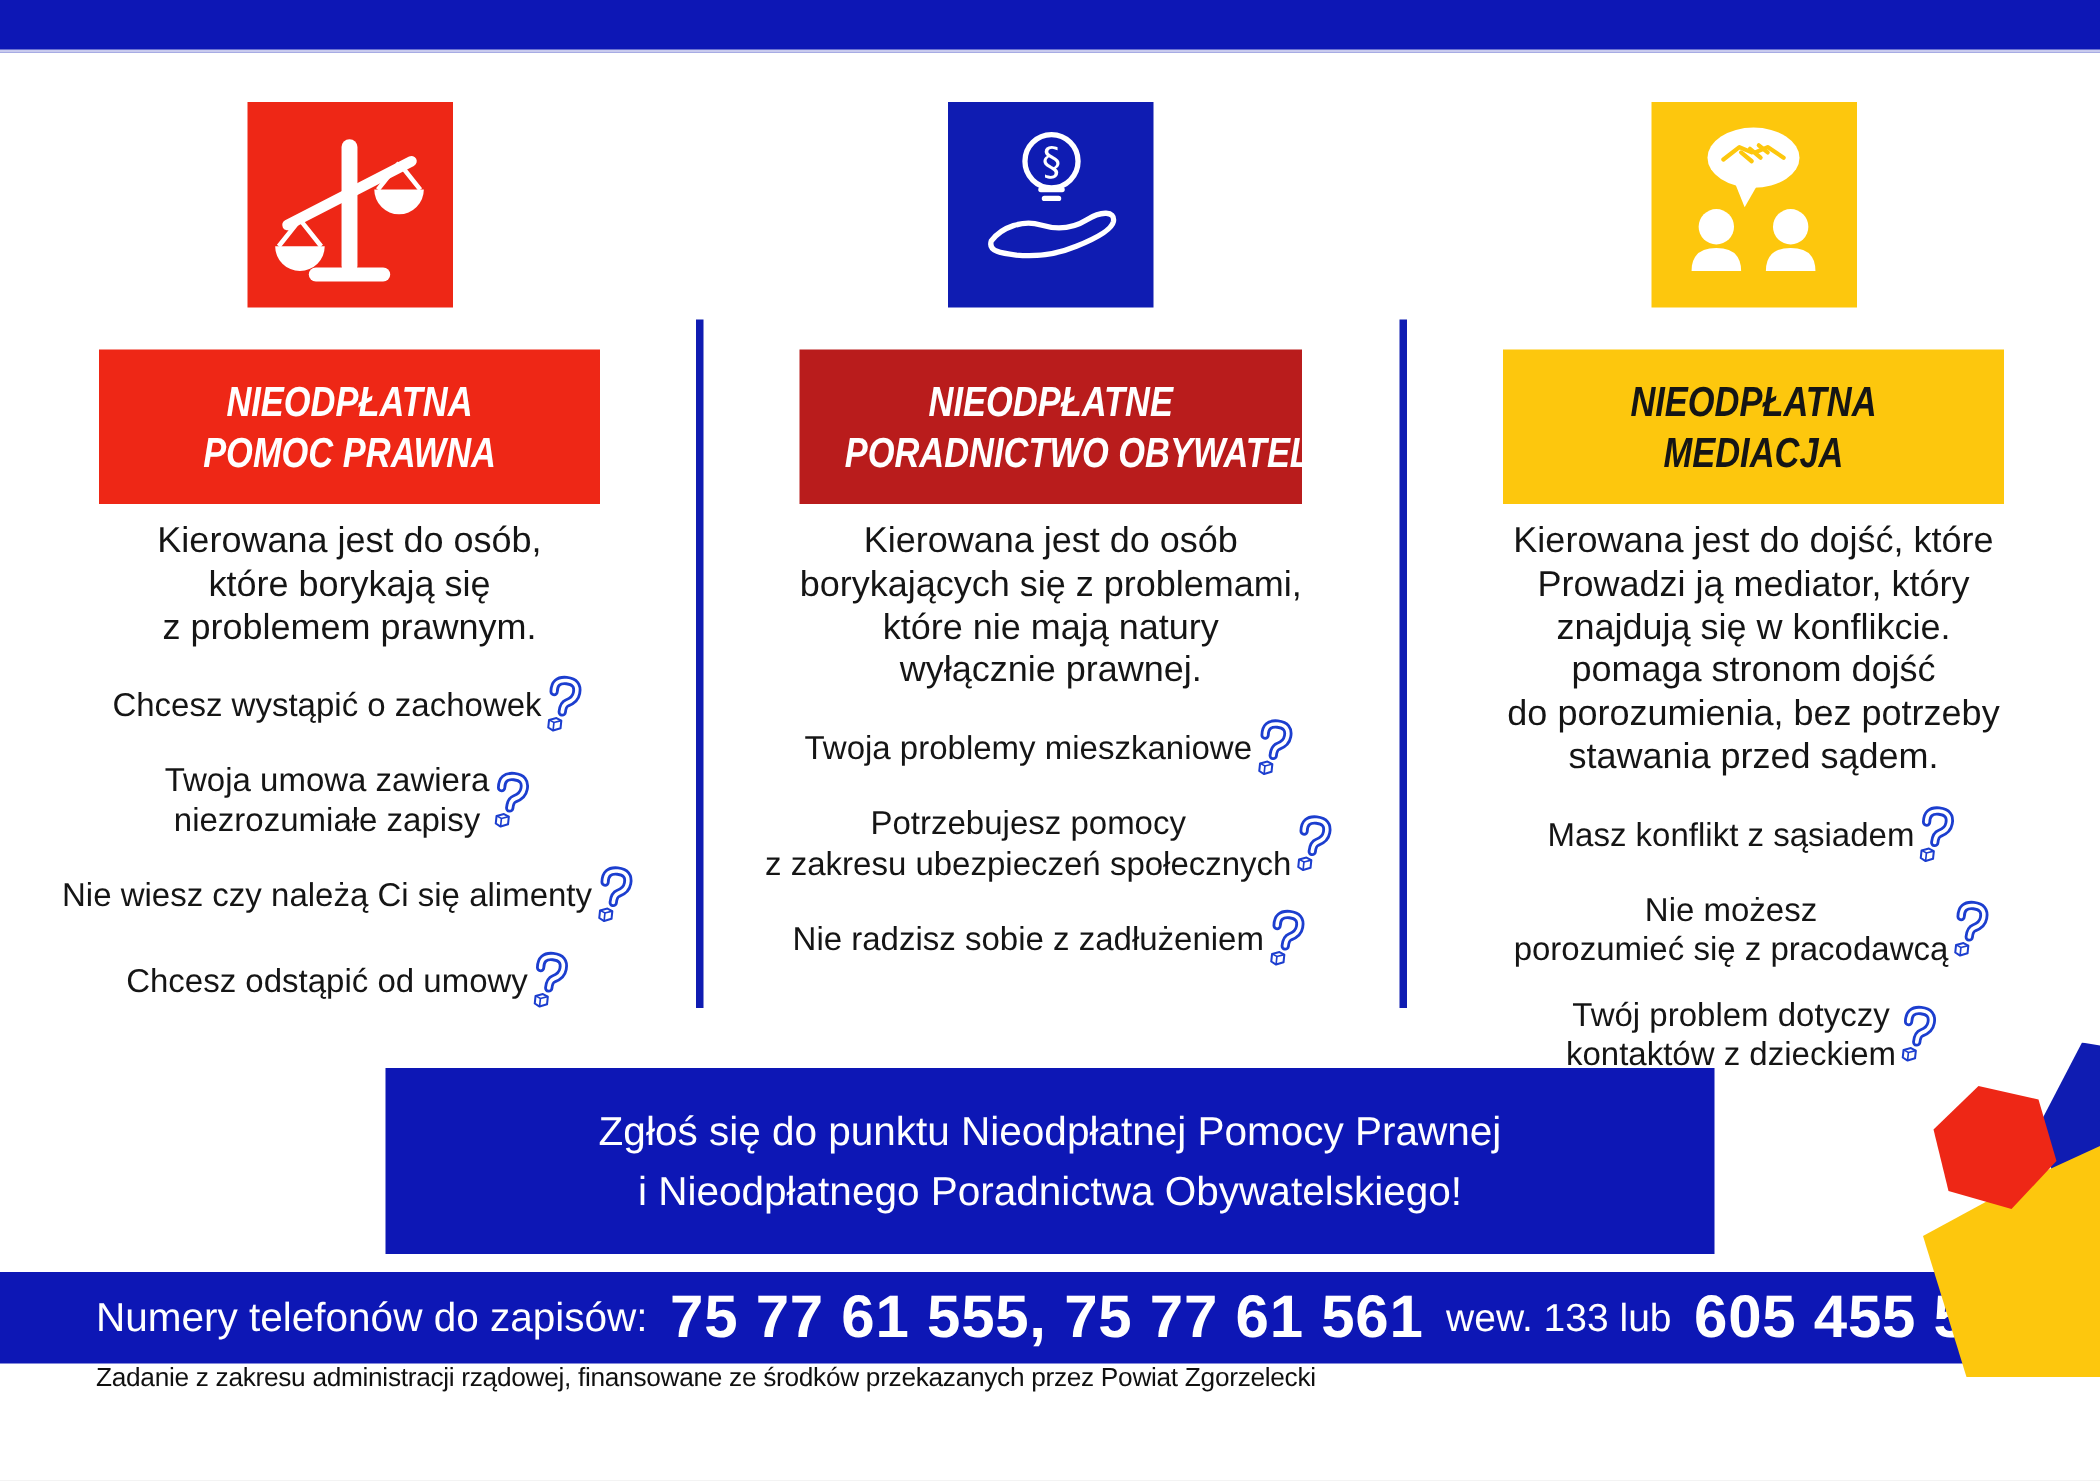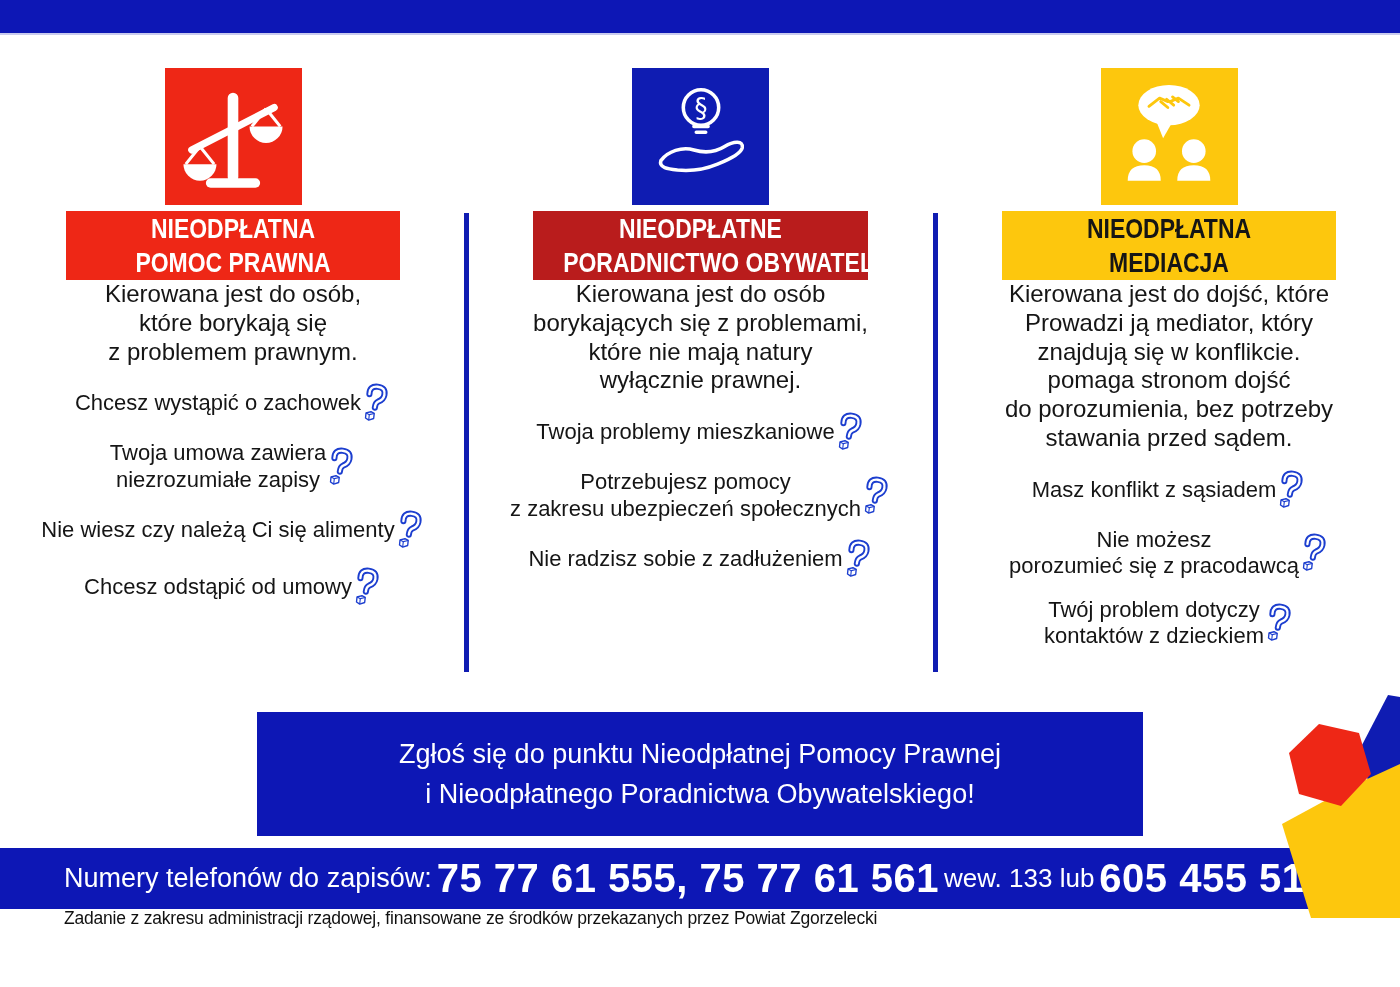--- a/index.html
+++ b/index.html
@@ -10,42 +10,42 @@
   .topbar{position:absolute;left:0;top:0;width:1400px;height:33px;background:#0d17b5;border-bottom:2px solid #c9cbee;}
   .column{position:absolute;top:68px;text-align:center;}
   .col1{left:66px;width:334px;}
   .col2{left:533px;width:335px;}
   .col3{left:1002px;width:334px;}
   .icon-box{width:137px;height:137px;margin:0 auto;display:flex;align-items:center;justify-content:center;}
   .icon-box svg{width:118px;height:118px;}
   .box-red{background:#ee2716;}
   .box-blue{background:#0f1cb2;}
   .box-yellow{background:#fdc70d;}
-  .header{margin-top:6px;height:69px;display:flex;flex-direction:column;justify-content:center;}
+  .header{margin-top:28px;height:103px;display:flex;flex-direction:column;justify-content:center;font-style:italic;}
   .hdr-red{background:#ee2716;color:#ffffff;}
   .hdr-blue{background:#b91c1c;color:#ffffff;}
   .hdr-yellow{background:#fdc70d;color:#151515;}
   .hline{display:block;font-weight:700;font-size:28px;line-height:1.2;white-space:nowrap;transform:scaleX(0.82);transform-origin:50% 50%;}
-  .body{}
+  .body{margin-top:11px;}
   .body-line{display:block;font-size:24px;line-height:1.2;color:#151515;white-space:nowrap;}
   .question{display:flex;justify-content:center;align-items:center;gap:0;margin-top:17px;}
   .qtext{font-size:22px;line-height:1.2;color:#151515;text-align:center;}
   .qline{display:block;white-space:nowrap;}
   .qmark-svg{width:30px;height:40px;flex-shrink:0;}
   .divider{position:absolute;top:213px;width:5px;height:459px;background:#0f1cb2;}
   .div1{left:464px;} .div2{left:933px;}
   .banner{
     position:absolute;left:257px;top:712px;width:886px;height:124px;background:#0d17b5;
     display:flex;flex-direction:column;justify-content:center;text-align:center;
     color:#ffffff;font-size:27px;line-height:1.5;
   }
   .banner-line{display:block;white-space:nowrap;}
   .phonebar{
     position:absolute;left:0;top:848px;width:1400px;height:61px;background:#0d17b5;
-    display:flex;align-items:center;padding-left:64px;box-sizing:border-box;gap:5px;
+    display:flex;align-items:center;padding-left:64px;box-sizing:border-box;gap:15px;
     color:#ffffff;z-index:1;white-space:nowrap;
   }
   .phone-label{font-size:27px;}
   .phone-big{font-size:40px;font-weight:700;letter-spacing:0.5px;}
   .phone-small{font-size:26px;}
   .footer-note{position:absolute;left:64px;top:908px;font-size:17.5px;color:#101010;letter-spacing:-0.2px;white-space:nowrap;}
   .decor{position:absolute;left:1250px;top:695px;width:150px;height:235px;z-index:2;}
   .defs-holder{position:absolute;width:0;height:0;overflow:hidden;}
 </style>
 </head>

